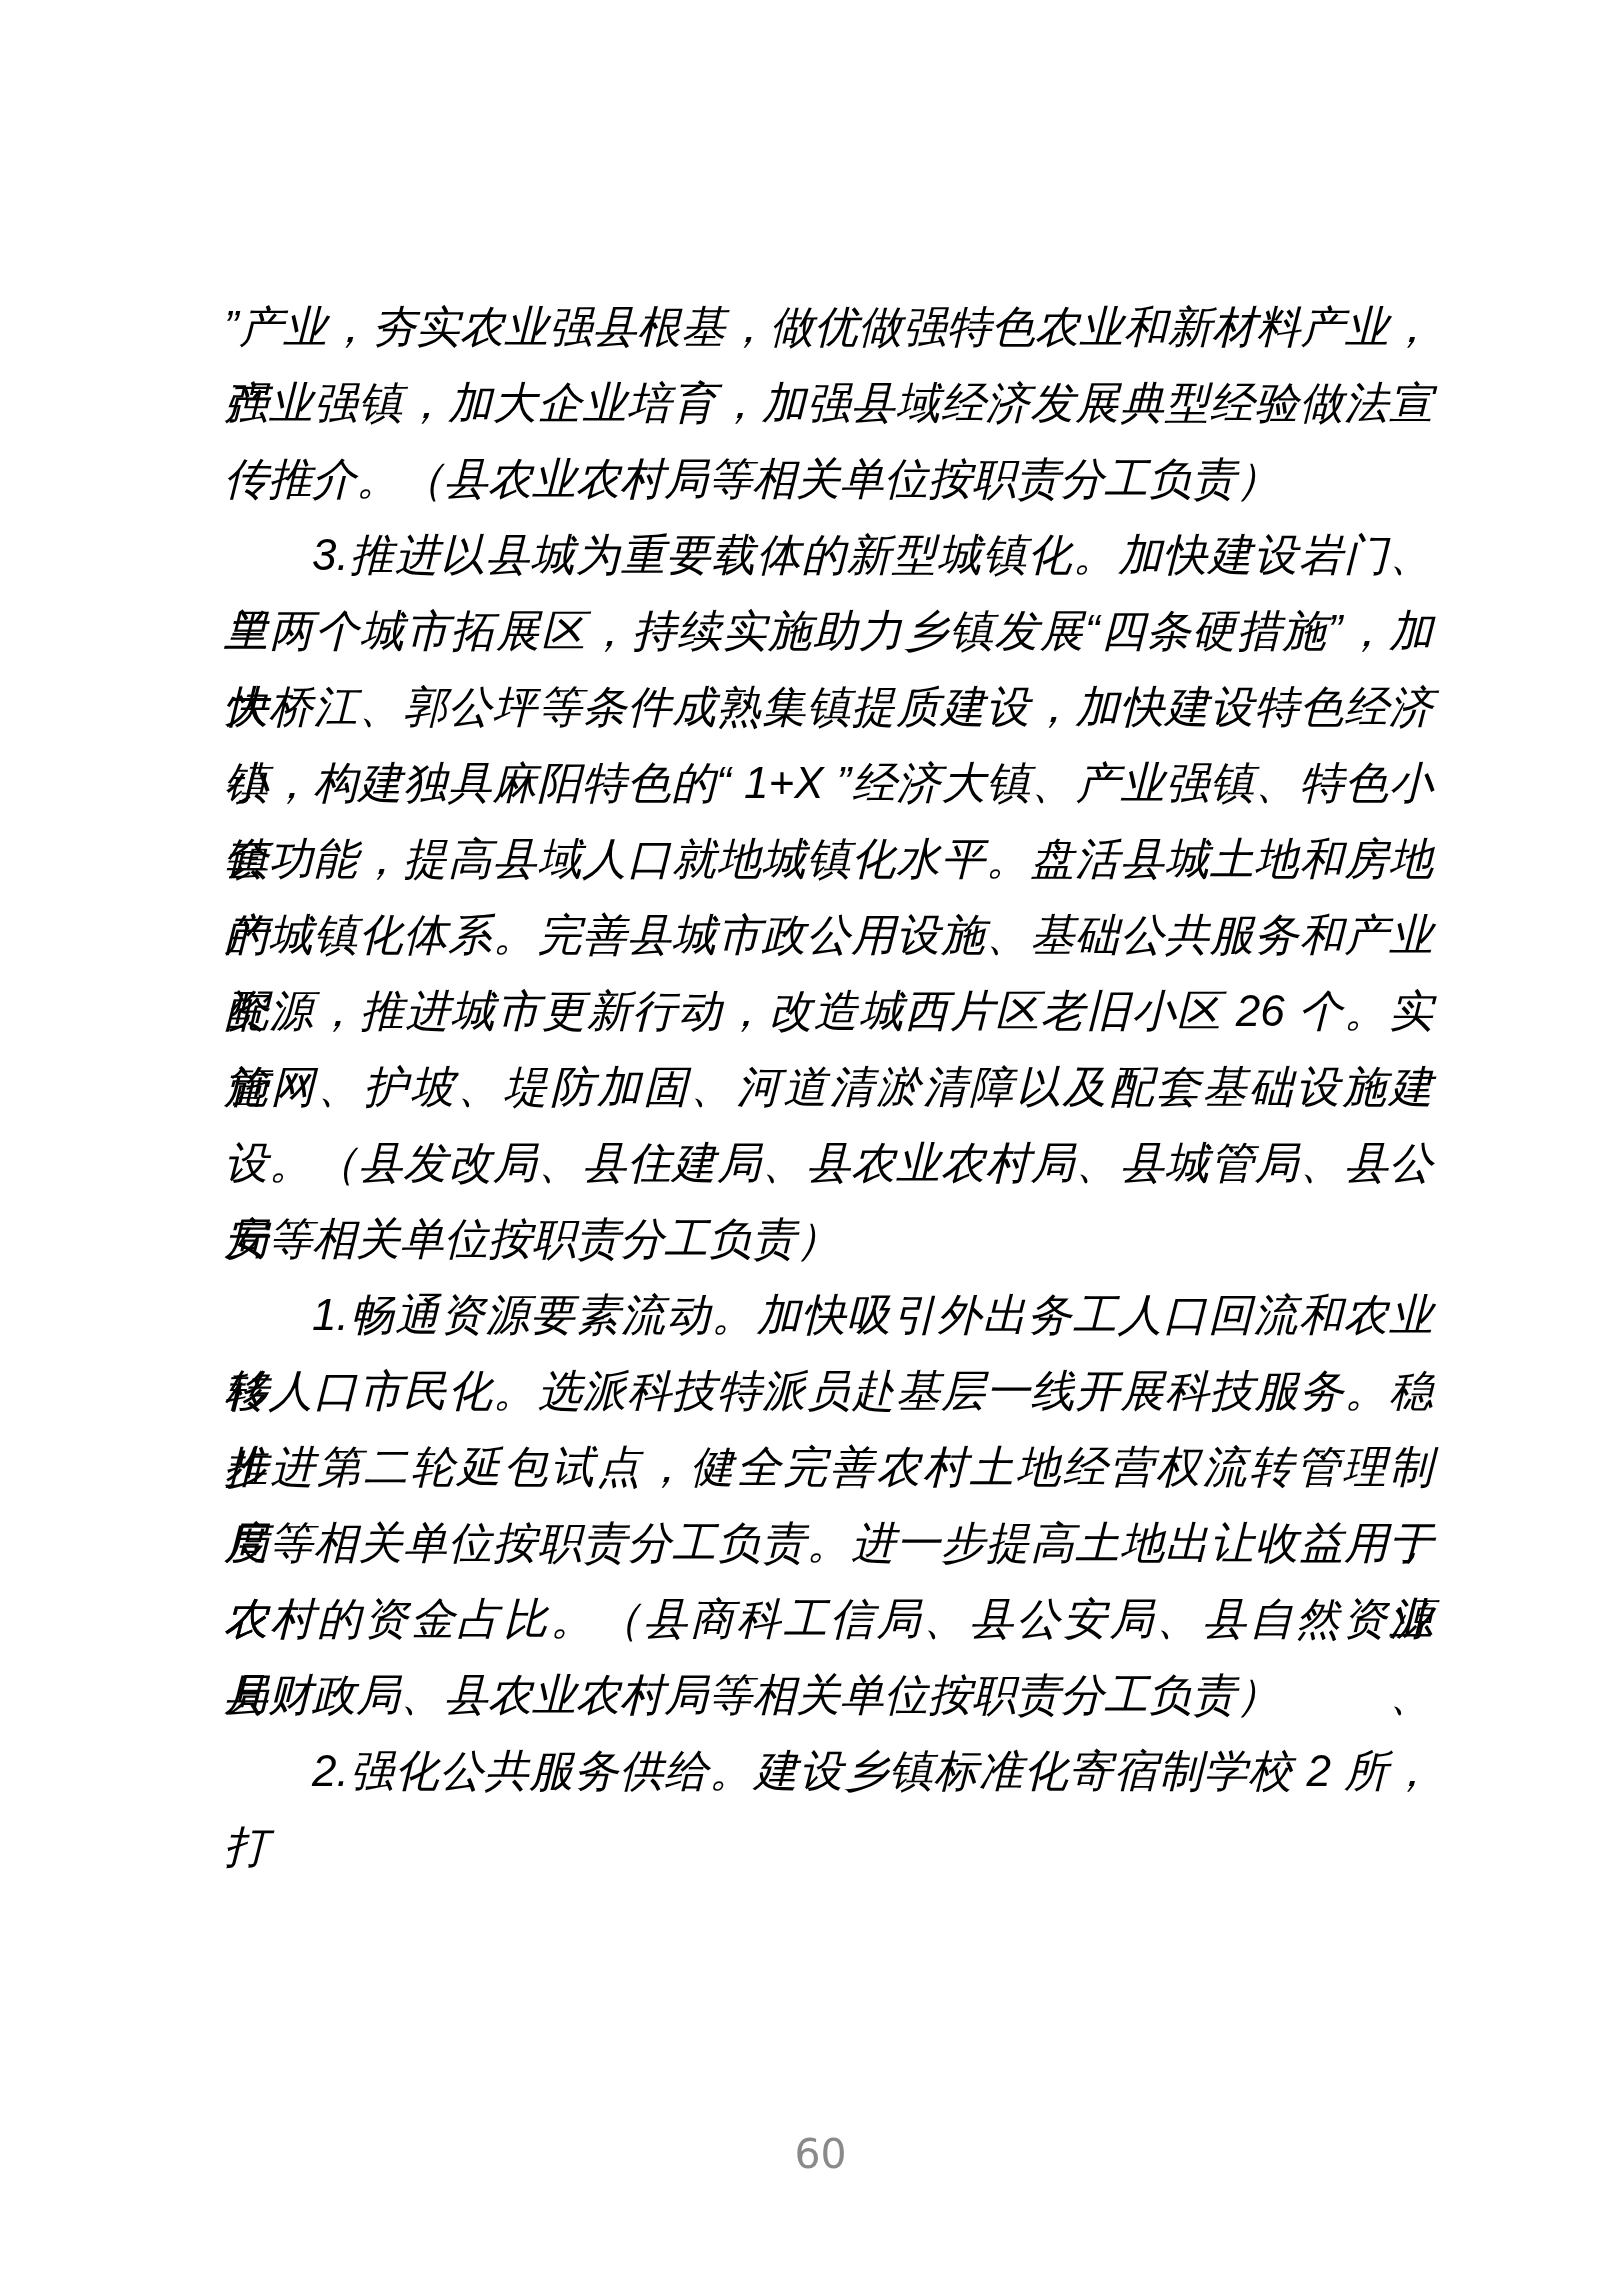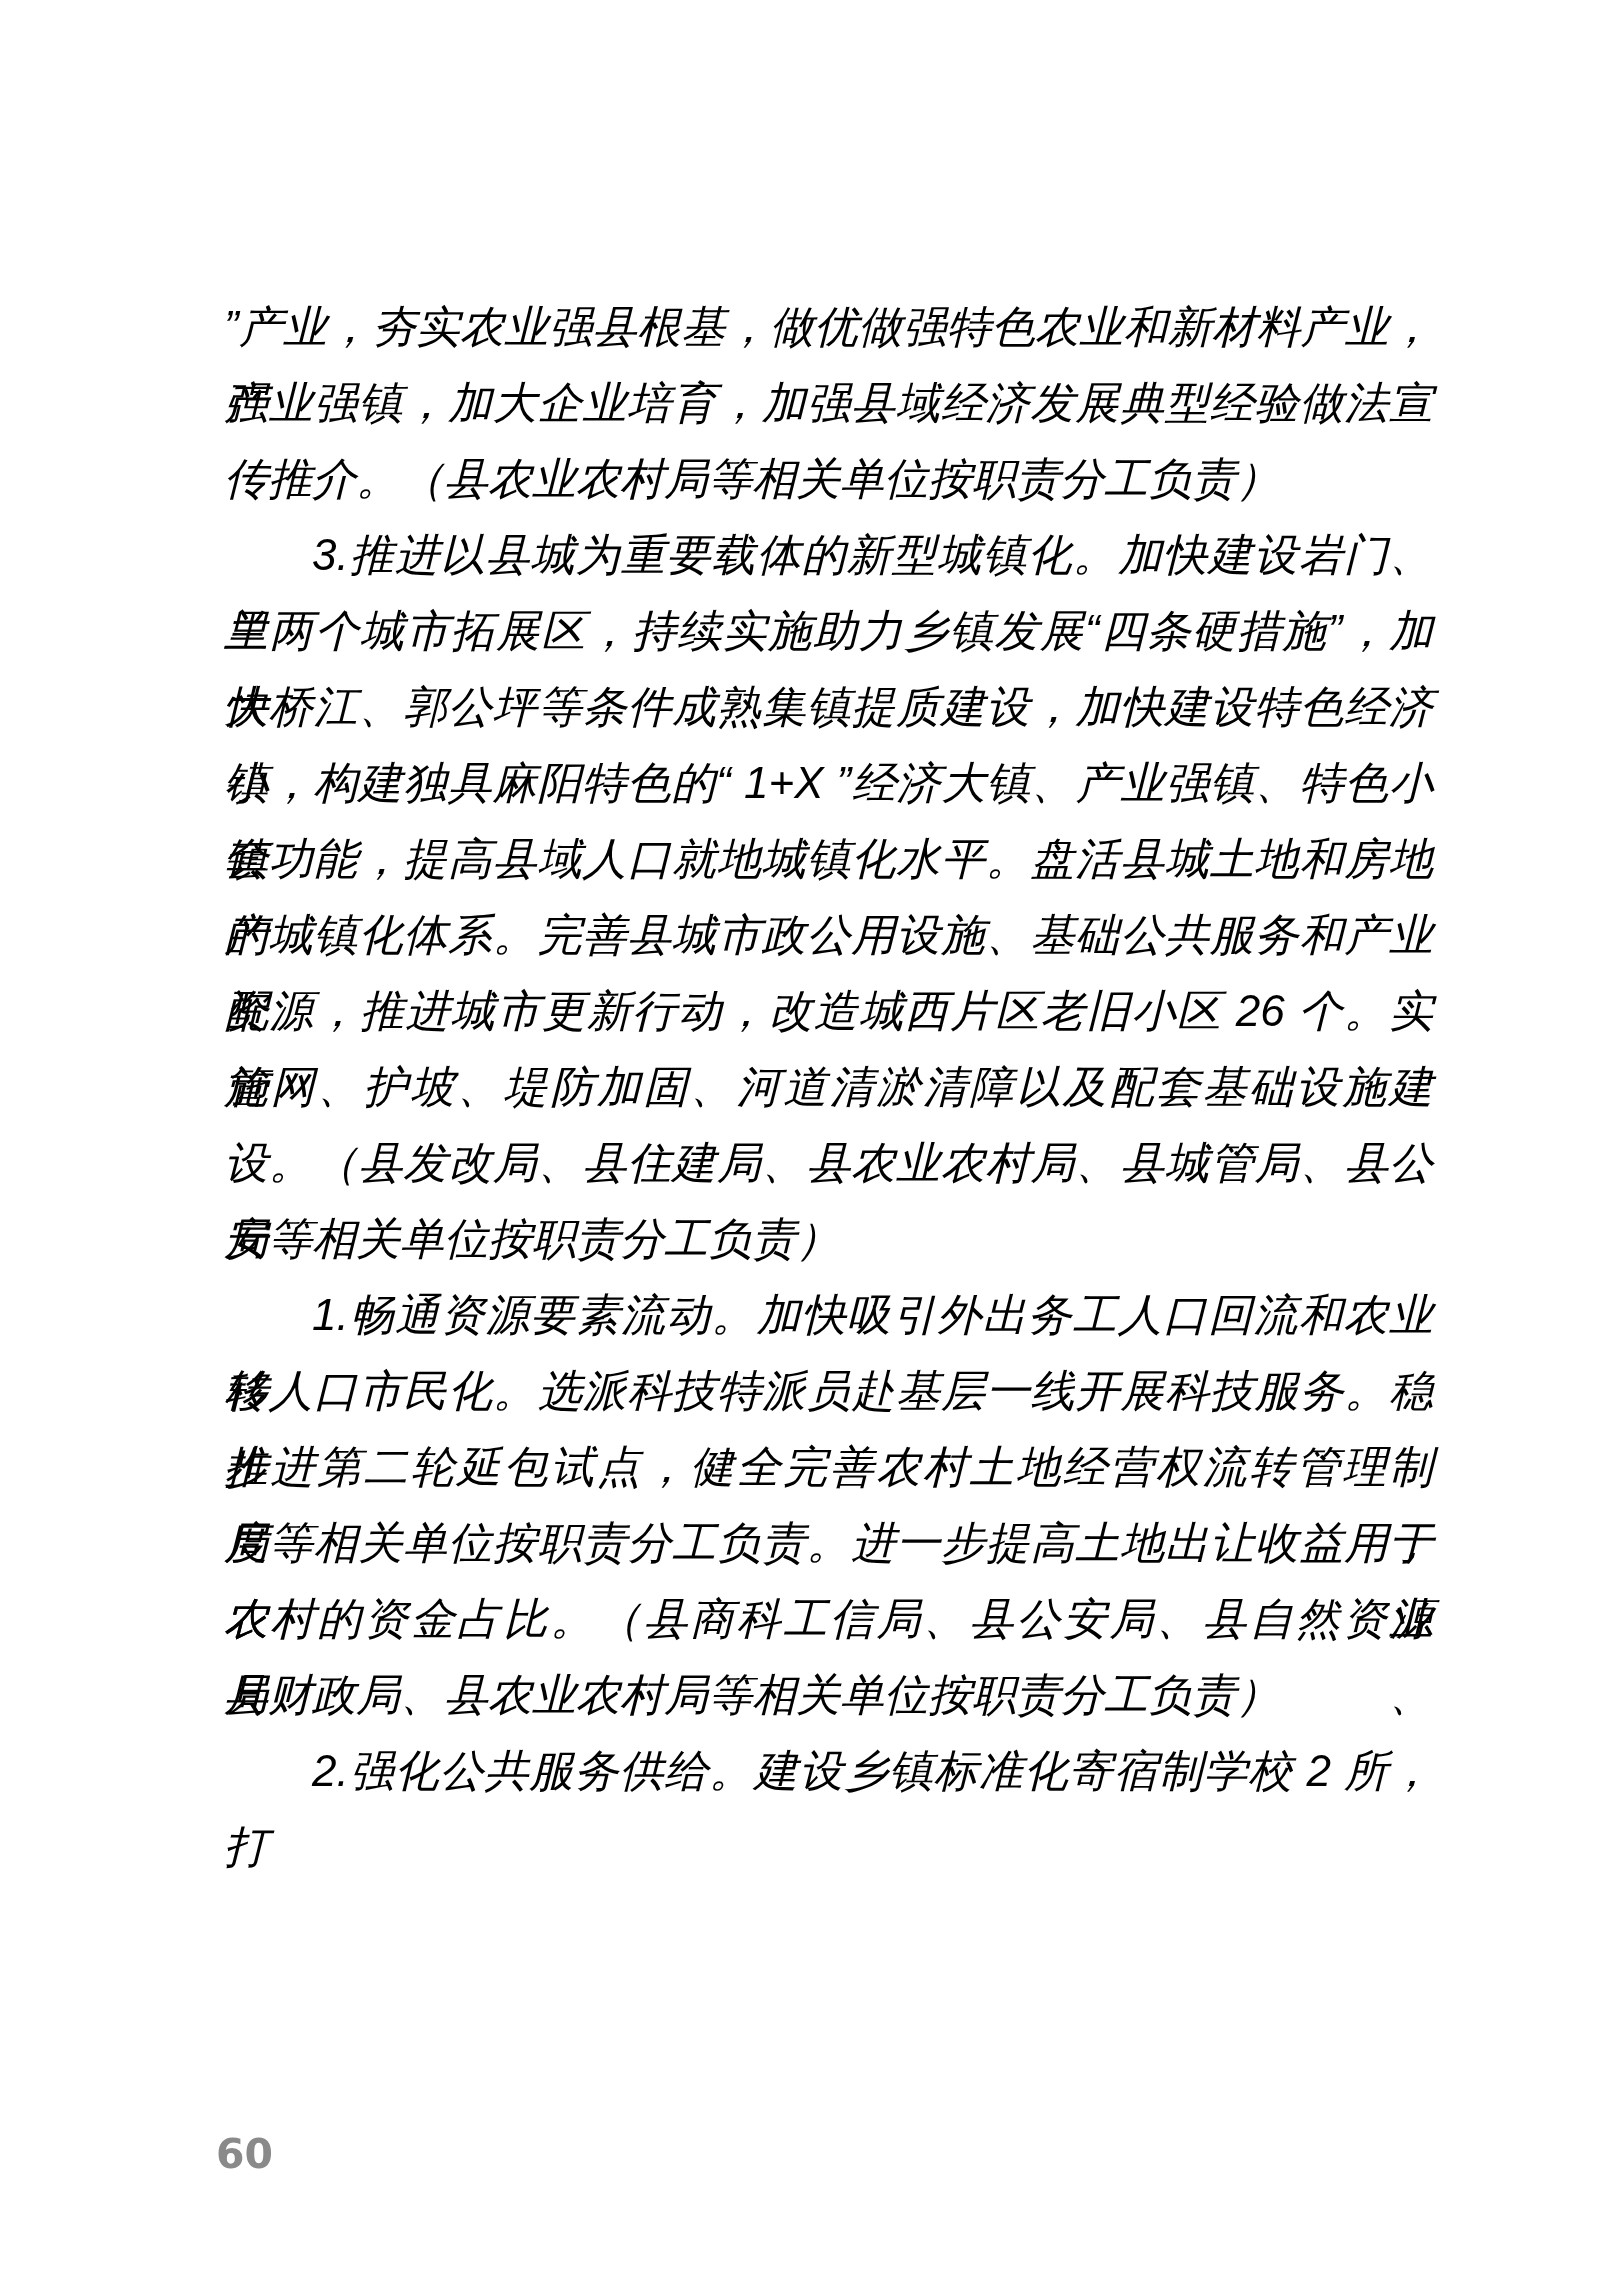--- a/index.html
+++ b/index.html
@@ -38,26 +38,25 @@
   }
   
   .line.ind {
     text-indent: 2em;
   }
   .page-number {
     position: absolute;
     left: 216px;
     top: 2132px;
     width: 1209px;
-    text-align: left;
+    text-align: center;
     font-size: 41px;
     line-height: 44px;
     color: #8a8a8a;
     font-family: "DejaVu Sans", "Liberation Sans", sans-serif;
-    font-weight: bold;
   }
 </style>
 </head>
 <body>
 
 <div class="page">
 
   <div class="text-block">
     <div class="line j">”产业，夯实农业强县根基，做优做强特色农业和新材料产业，强</div>
     <div class="line j">产业强镇，加大企业培育，加强县域经济发展典型经验做法宣</div>

